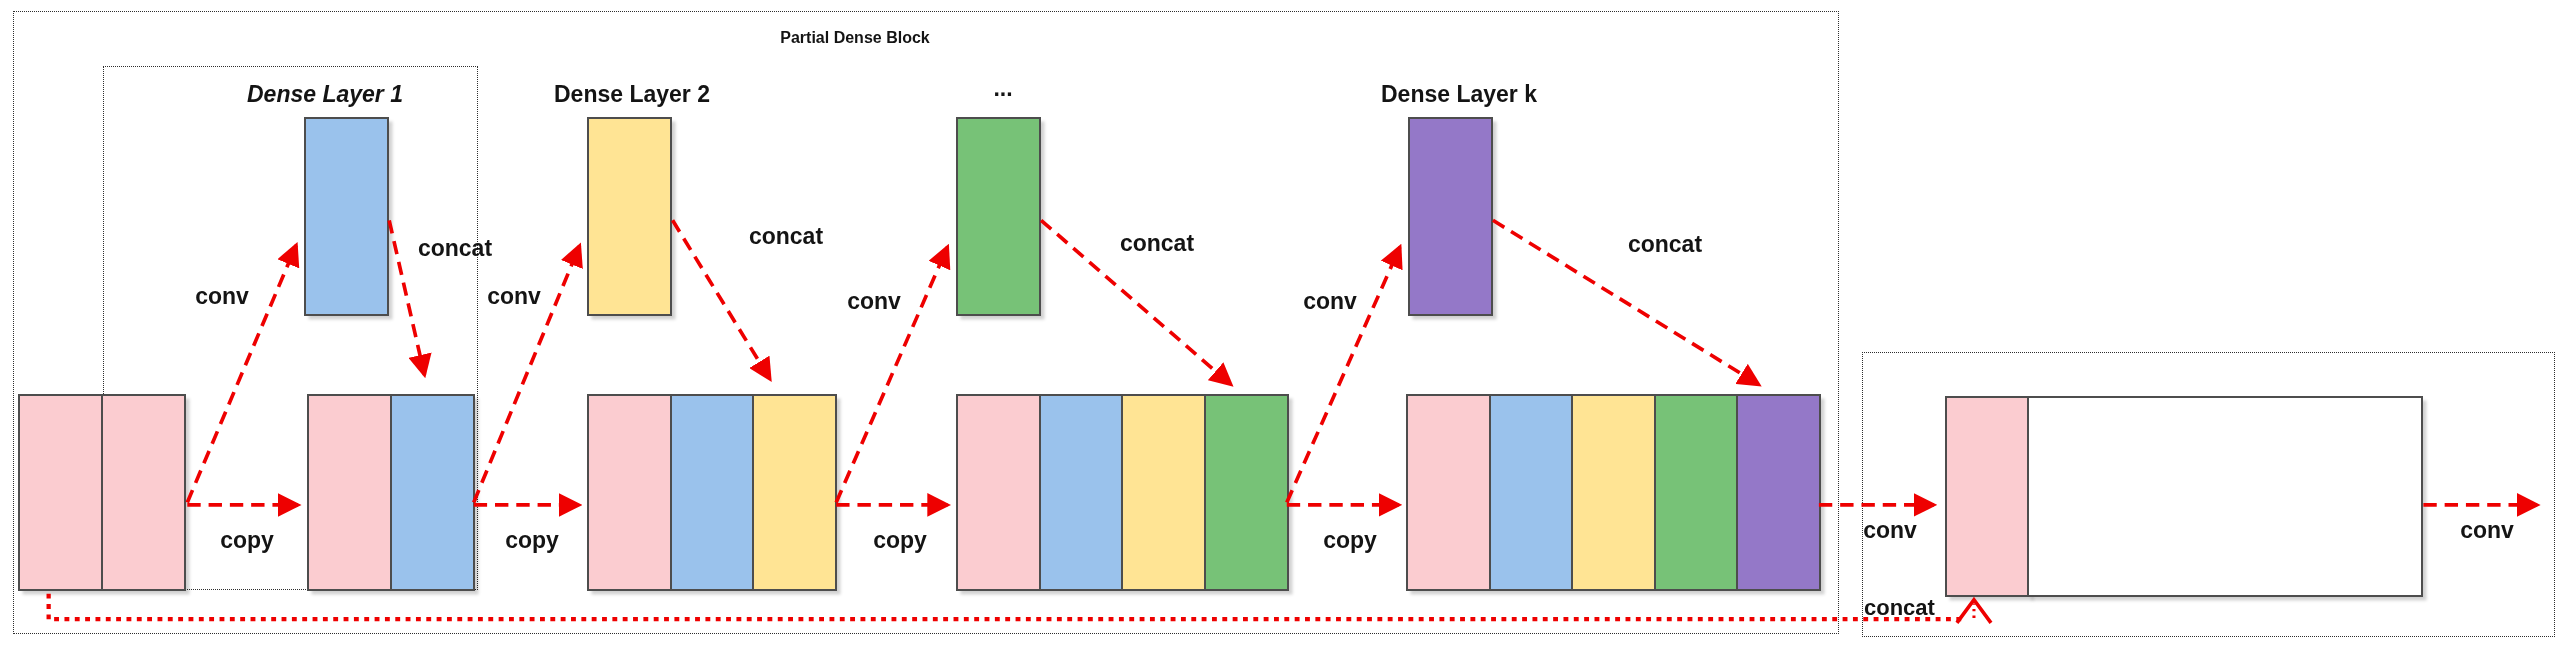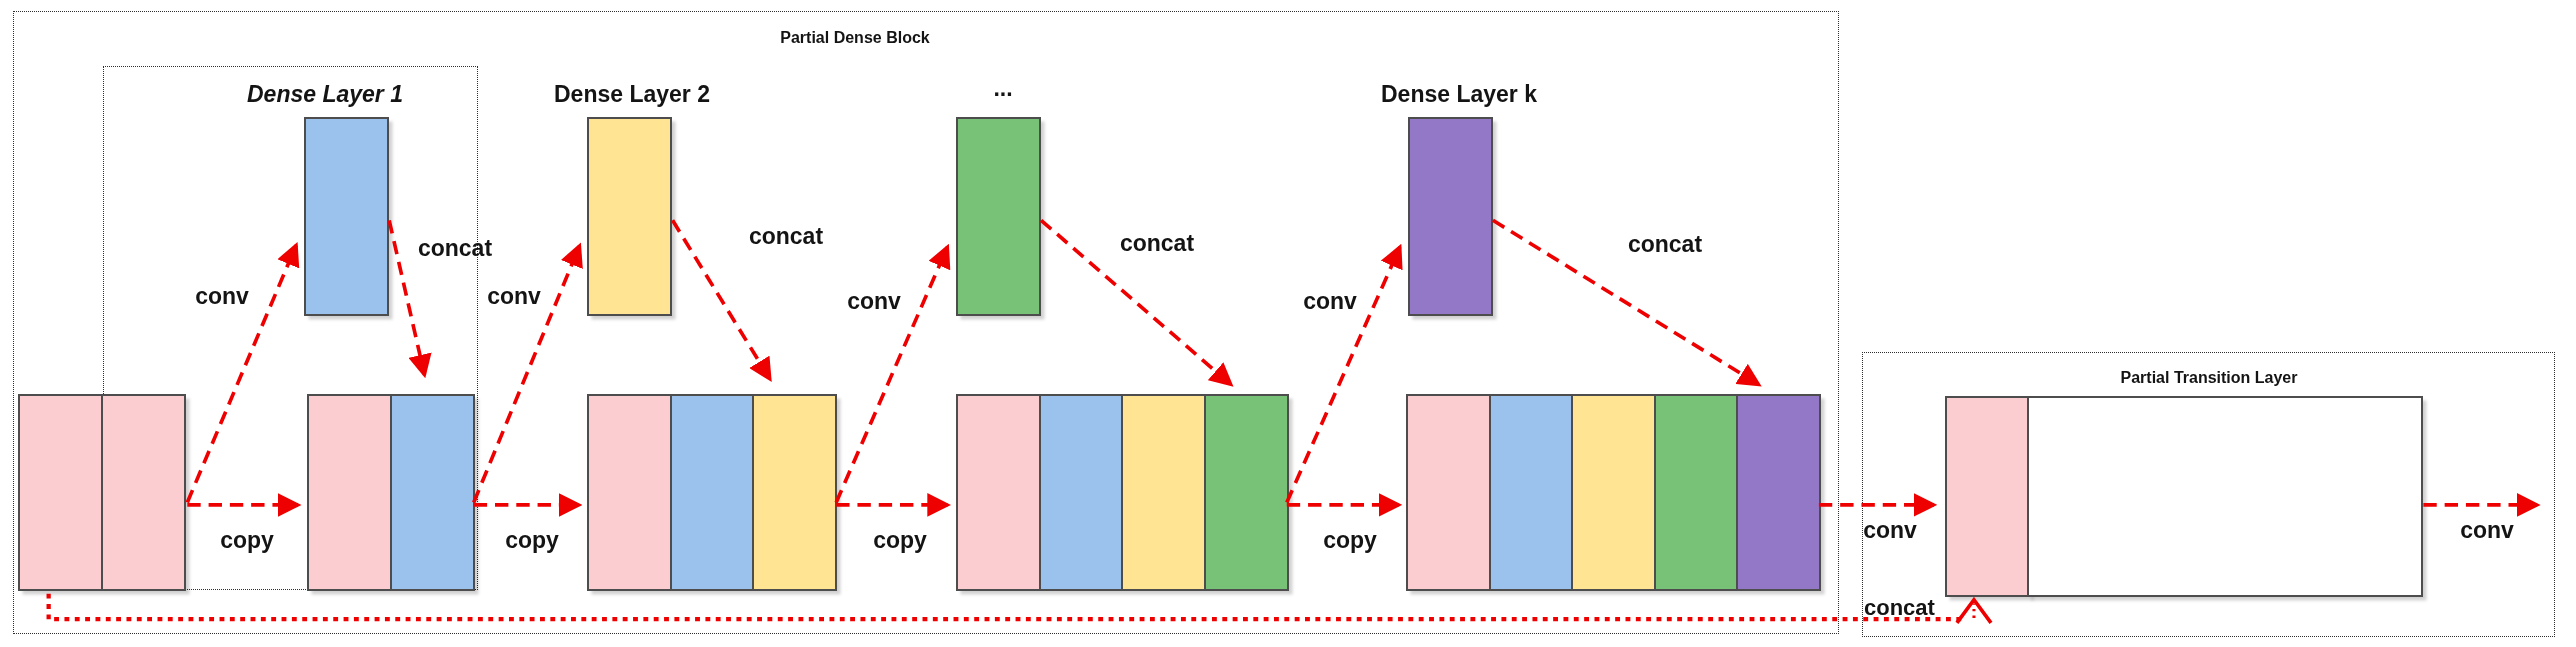--- a/index.html
+++ b/index.html
@@ -41,21 +41,20 @@
 </head>
 <body>
 
 <div id="canvas">
 
   <div class="box" style="left:13.4px;top:11px;width:1826px;height:623px;"></div>
   <div class="box" style="left:103px;top:66px;width:375px;height:524px;"></div>
   <div class="box" style="left:1862px;top:352px;width:693px;height:285px;"></div>
 
   <div class="lbl ttl" style="left:855px;top:24px;">Partial Dense Block</div>
-  <div class="lbl ttl" style="left:2209px;top:364px;">Partial Transition Layer</div>
 
   <div class="lbl" style="left:325px;top:81px;font-style:italic;">Dense Layer 1</div>
   <div class="lbl" style="left:632px;top:81px;">Dense Layer 2</div>
   <div class="lbl" style="left:1003px;top:75px;">...</div>
   <div class="lbl" style="left:1459px;top:81px;">Dense Layer k</div>
 
   <div class="rect blue" style="left:304px;top:117px;width:85px;height:199px;"></div>
   <div class="rect yellow" style="left:587px;top:117px;width:85px;height:199px;"></div>
   <div class="rect green" style="left:956px;top:117px;width:85px;height:199px;"></div>
   <div class="rect purple" style="left:1408px;top:117px;width:85px;height:199px;"></div>

